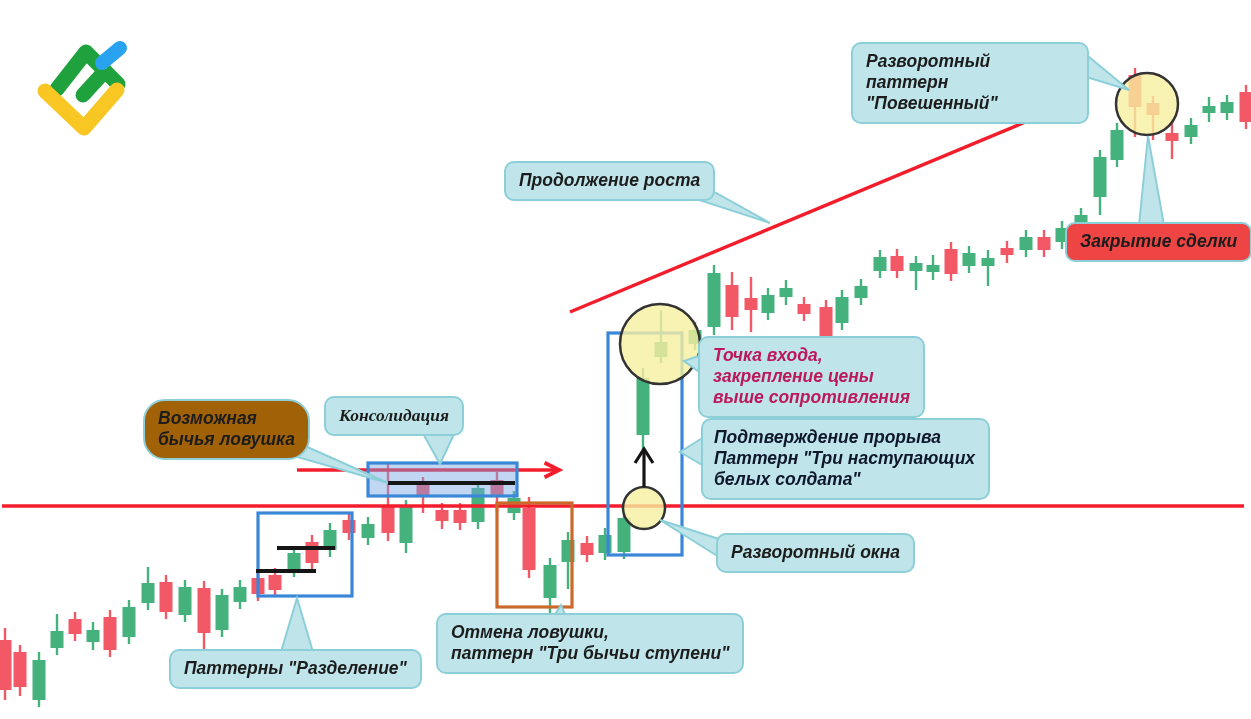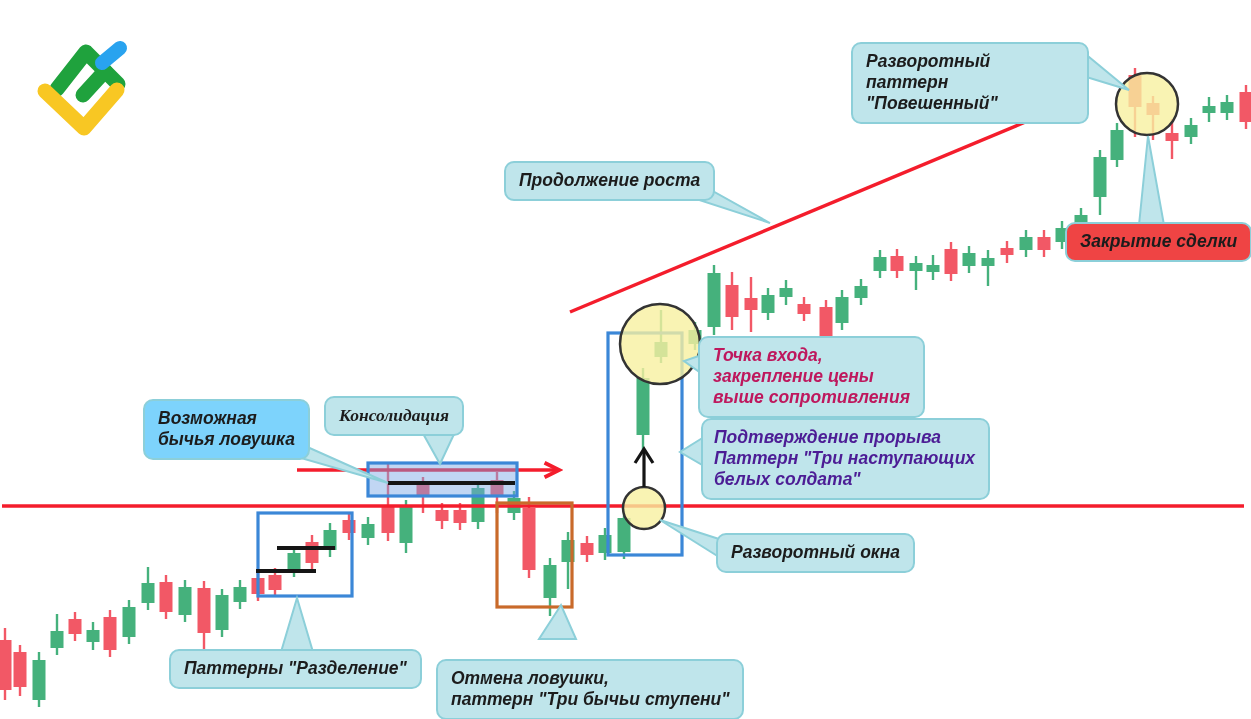--- a/index.html
+++ b/index.html
@@ -196,33 +196,33 @@
   <line x1="83" y1="95" x2="105" y2="71" stroke-width="15" stroke-linecap="round" stroke="#1fa23d"></line>
   <polyline points="45,91 84,128 117,90" fill="none" stroke-width="15" stroke-linecap="round" stroke-linejoin="round" stroke="#f8c723"></polyline>
   <line x1="102" y1="63" x2="120" y2="48" stroke-width="14" stroke-linecap="round" stroke="#29a3ef"></line>
 </svg>
 
 <div class="callout" style="left: 851px; top: 42px; width: 238px; box-sizing: border-box; background: rgb(191, 229, 235); border-color: rgb(140, 207, 217); color: rgb(28, 28, 28);">Разворотный паттерн
 "Повешенный"</div>
 
 <div class="callout" style="left: 504px; top: 149px; background: rgb(191, 229, 235); border-color: rgb(140, 207, 217); color: rgb(28, 28, 28); margin-top: 12px;">Продолжение роста</div>
 
-<div class="callout" style="left: 143px; top: 399px; background: #7dd3fc; border-color: rgb(140, 207, 217); color: rgb(28, 28, 28);">Возможная
+<div class="callout" style="left: 143px; top: 399px; background: #a16207; border-color: rgb(140, 207, 217); color: rgb(28, 28, 28); border-radius: 22px;">Возможная
 бычья ловушка</div>
 
 <div class="callout" style="left: 324px; top: 396px; background: rgb(191, 229, 235); border-color: rgb(140, 207, 217); color: rgb(28, 28, 28); font-family: Liberation Serif, serif;">Консолидация</div>
 
 <div class="callout" style="left: 698px; top: 336px; background: rgb(191, 229, 235); border-color: rgb(140, 207, 217); color: #be185d;">Точка входа,
 закрепление цены
 выше сопротивления</div>
 
-<div class="callout" style="left: 701px; top: 418px; background: rgb(191, 229, 235); border-color: rgb(140, 207, 217); color: #4c1d95; padding-left: 11px;">Подтверждение прорыва
+<div class="callout" style="left: 701px; top: 418px; background: rgb(191, 229, 235); border-color: rgb(140, 207, 217); color: #0f172a; padding-left: 11px;">Подтверждение прорыва
 Паттерн "Три наступающих
 белых солдата"</div>
 
 <div class="callout" style="left: 716px; top: 533px; background: rgb(191, 229, 235); border-color: rgb(140, 207, 217); color: rgb(28, 28, 28);">Разворотный окна</div>
 
 <div class="callout" style="left: 1065px; top: 222px; background: #ef4444; border-color: rgb(140, 207, 217); color: rgb(28, 28, 28);">Закрытие сделки</div>
 
 <div class="callout" style="left: 169px; top: 649px; background: rgb(191, 229, 235); border-color: rgb(140, 207, 217); color: rgb(28, 28, 28);">Паттерны "Разделение"</div>
 
-<div class="callout" style="left: 436px; top: 659px; background: rgb(191, 229, 235); border-color: rgb(140, 207, 217); color: rgb(28, 28, 28);">Отмена ловушки,
+<div class="callout" style="left: 436px; top: 613px; background: rgb(191, 229, 235); border-color: rgb(140, 207, 217); color: rgb(28, 28, 28);">Отмена ловушки,
 паттерн "Три бычьи ступени"</div>
 
 </body></html>

